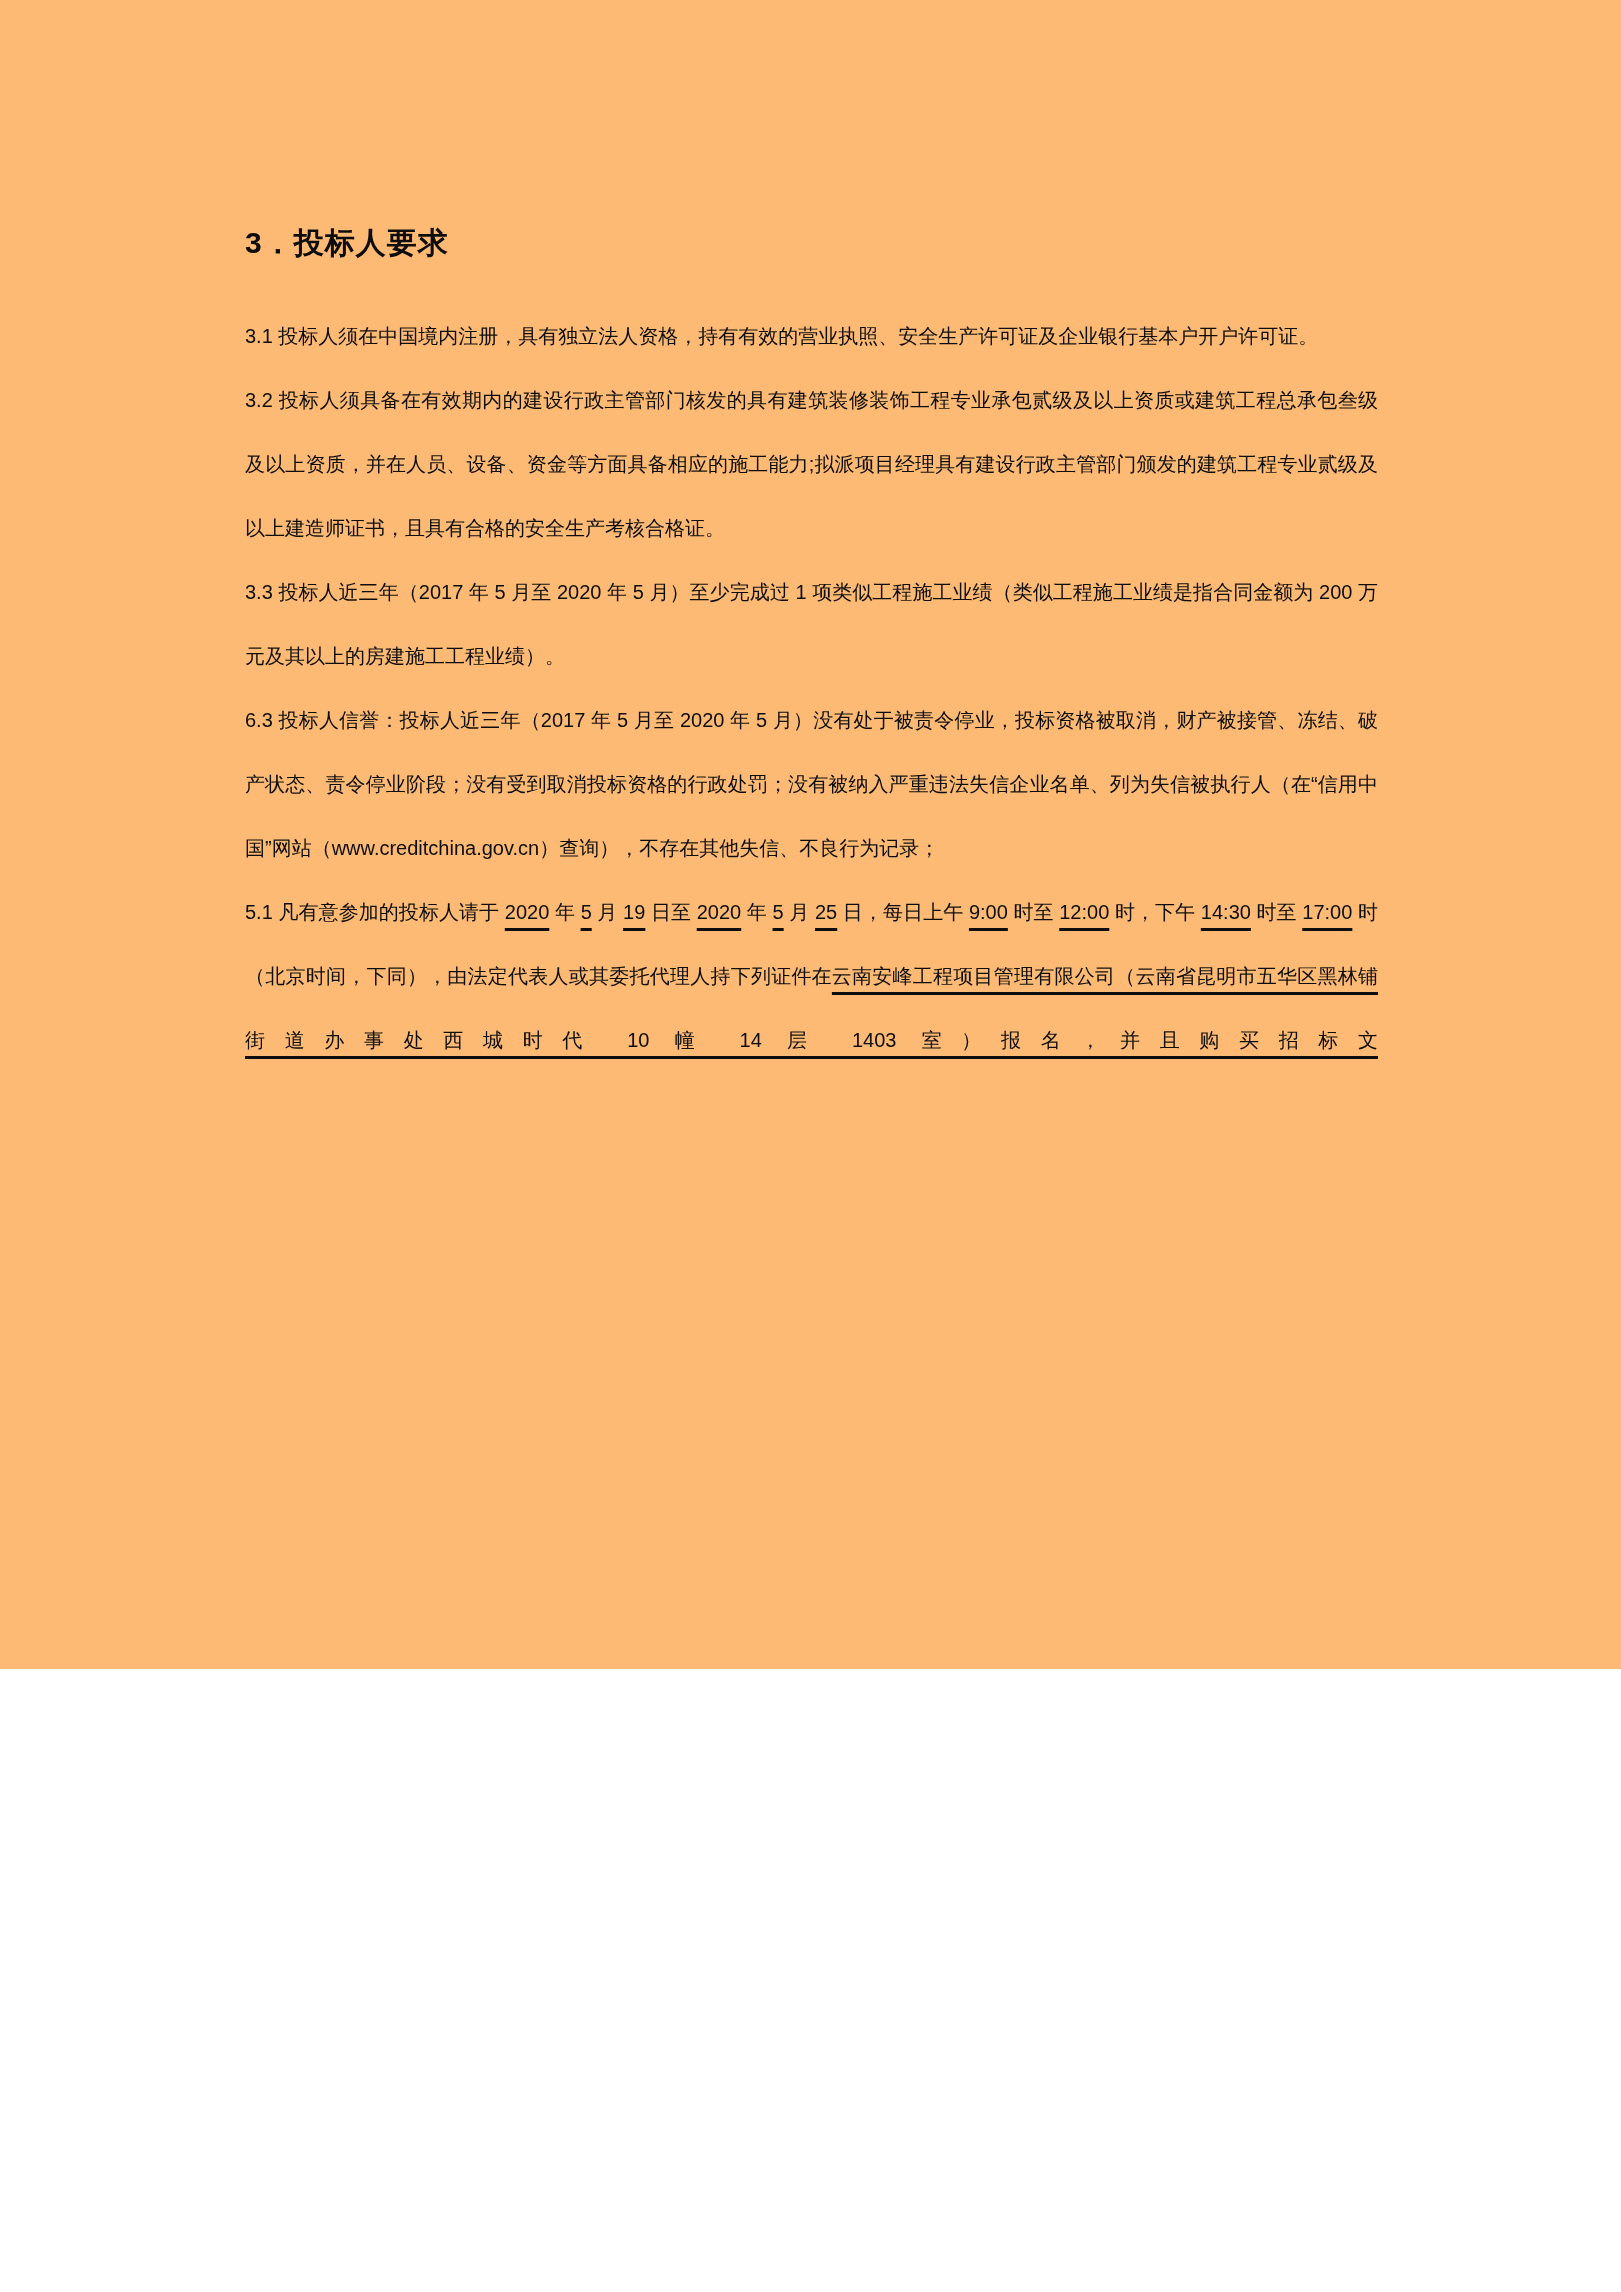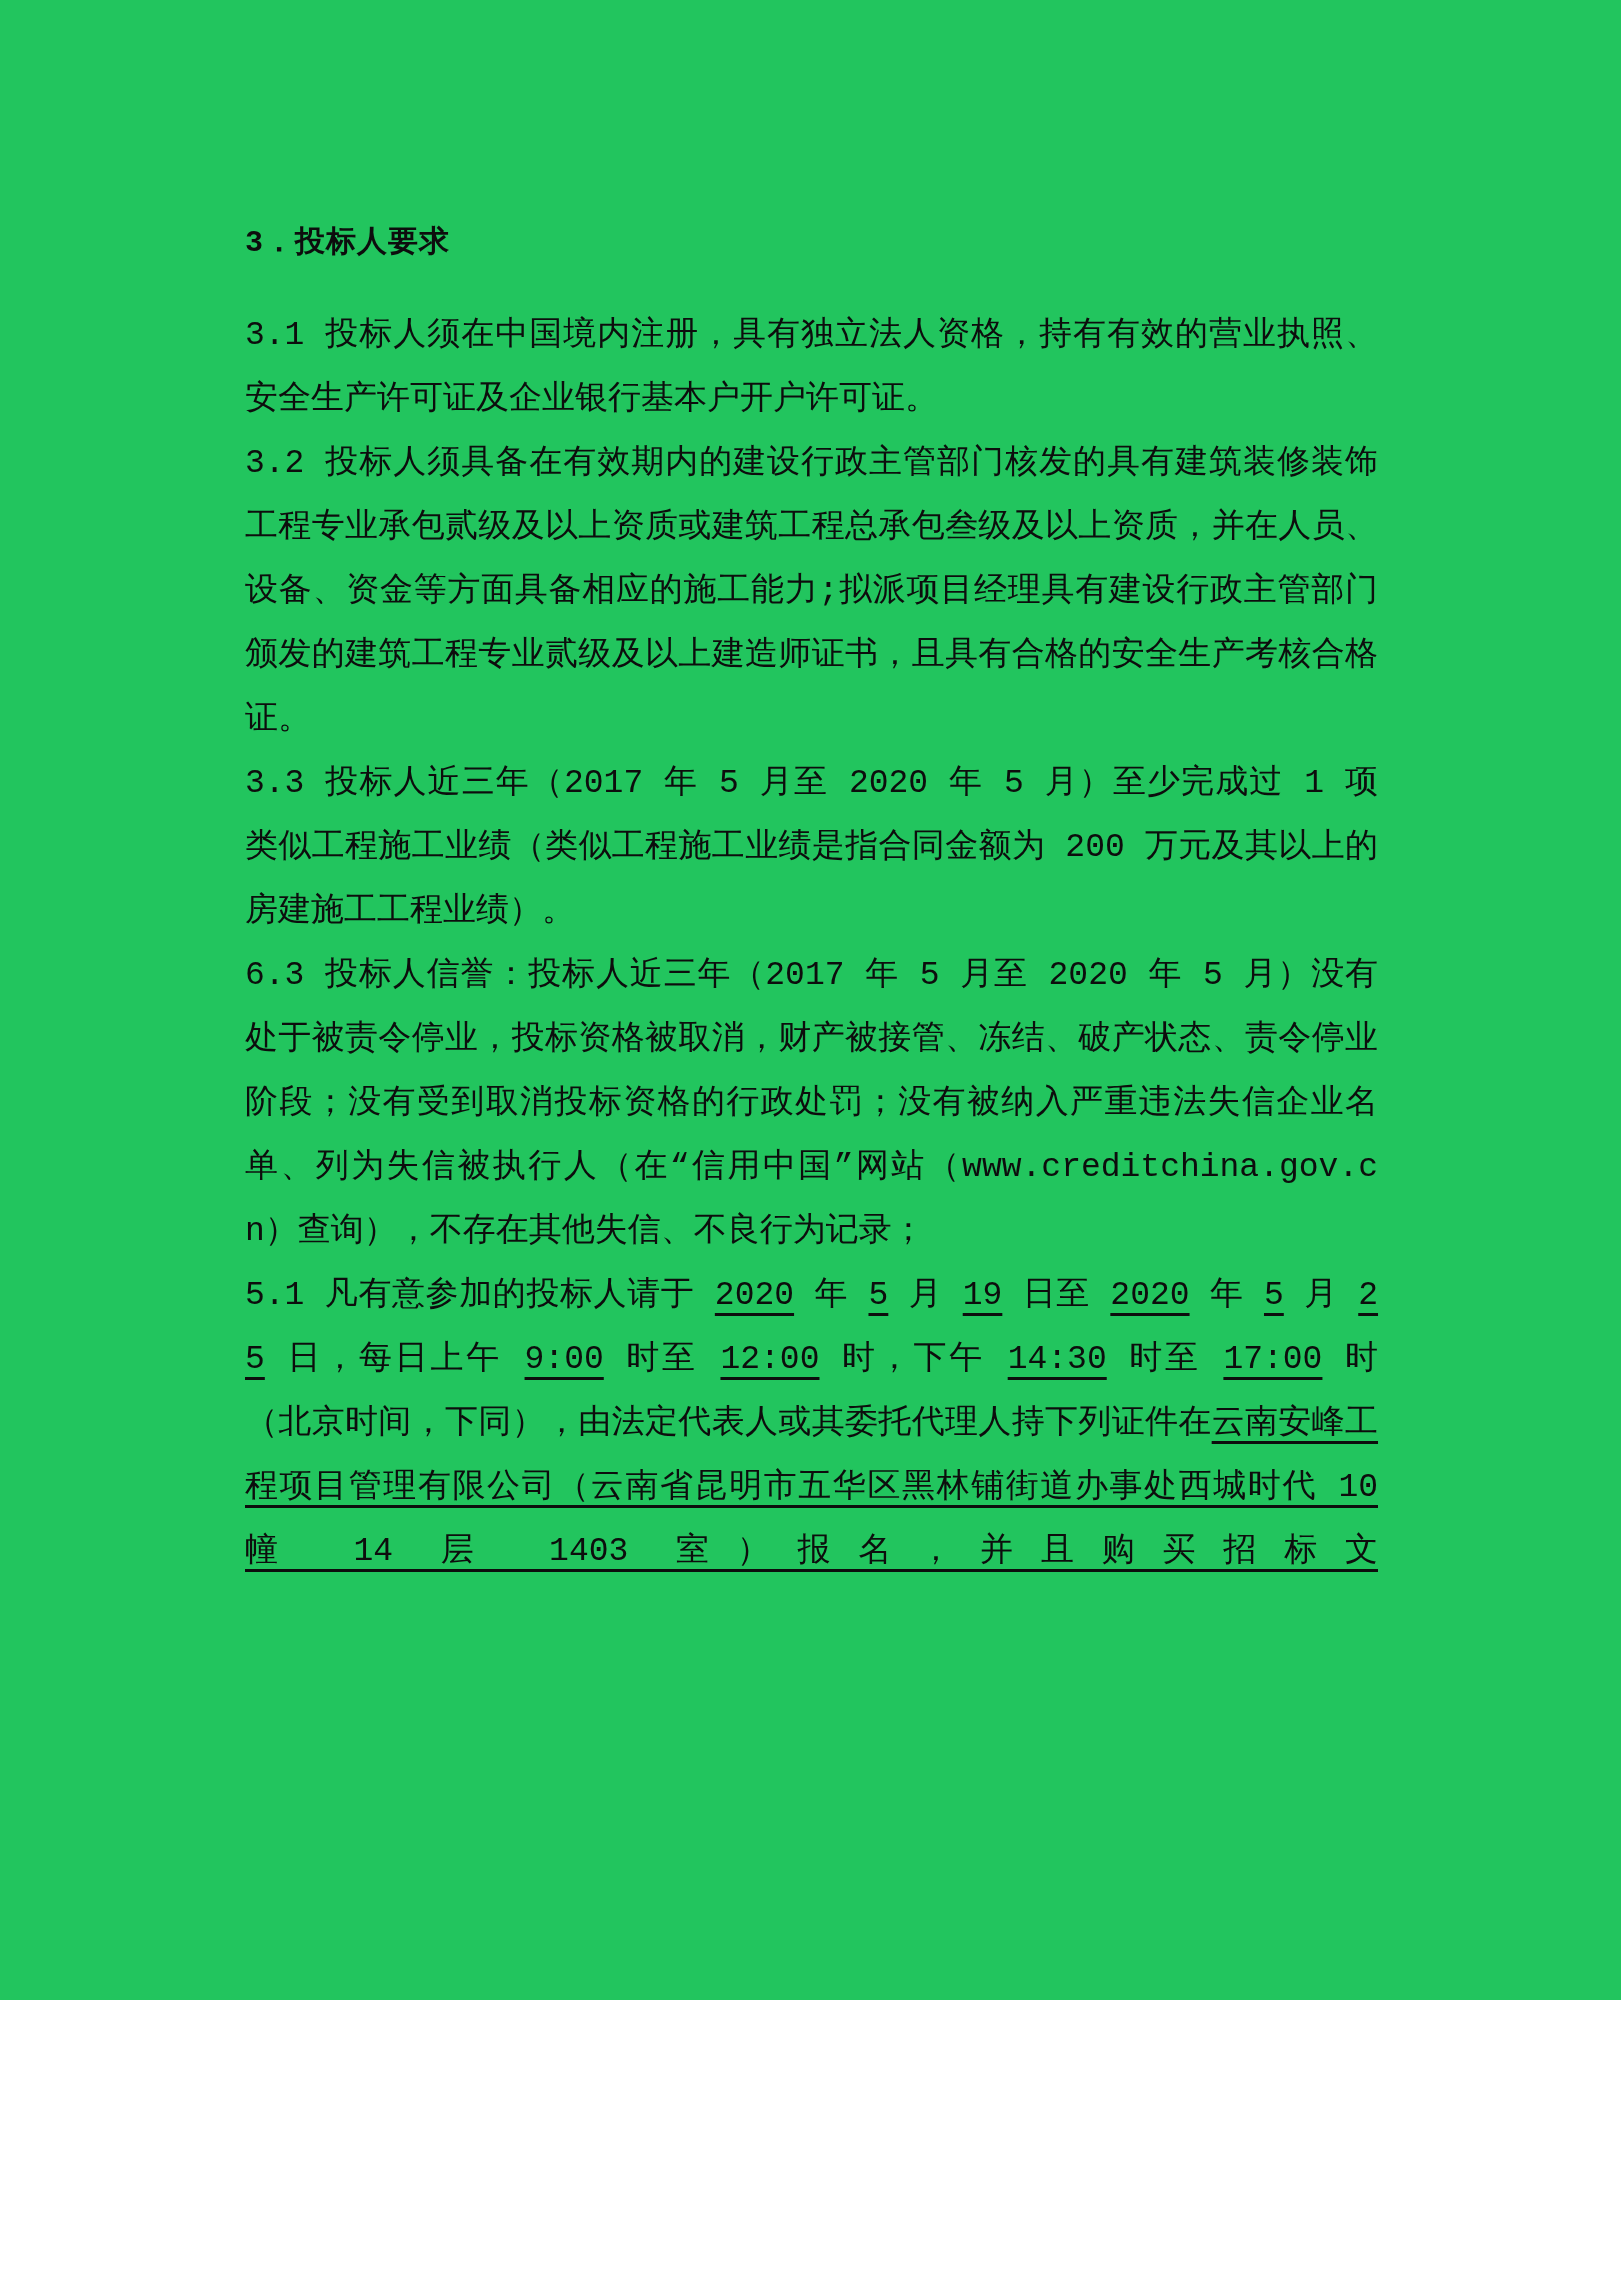--- a/index.html
+++ b/index.html
@@ -3,44 +3,44 @@
 <meta charset="utf-8">
 <style>
   html, body {
     margin: 0;
     padding: 0;
     background: #ffffff;
   }
   .page {
     position: relative;
     width: 1621px;
-    height: 2000px;
-    background: #22c55e;
+    height: 1669px;
+    background: #fdba74;
     overflow: hidden;
-    font-family: Liberation Mono, monospace;
+    font-family: Liberation Sans, sans-serif;
     color: #0d0d0d;
   }
   .content {
     box-sizing: border-box;
     width: 100%;
     height: 100%;
     padding: 211px 243px 0 245px;
   }
   .heading {
     font-size: 30px;
     line-height: 64px;
     font-weight: bold;
     margin: 21.6px 0 15.7px 0;
     letter-spacing: 1px;
   }
   .heading.first {
     margin: 0 0 29px 0;
   }
   .para {
-    font-size: 33px;
+    font-size: 20px;
     line-height: 64px;
     margin: 0;
     text-align: justify;
     text-justify: inter-character;
     word-break: break-all;
   }
   .para.fill-last {
     text-align-last: justify;
   }
   .para.indent {

